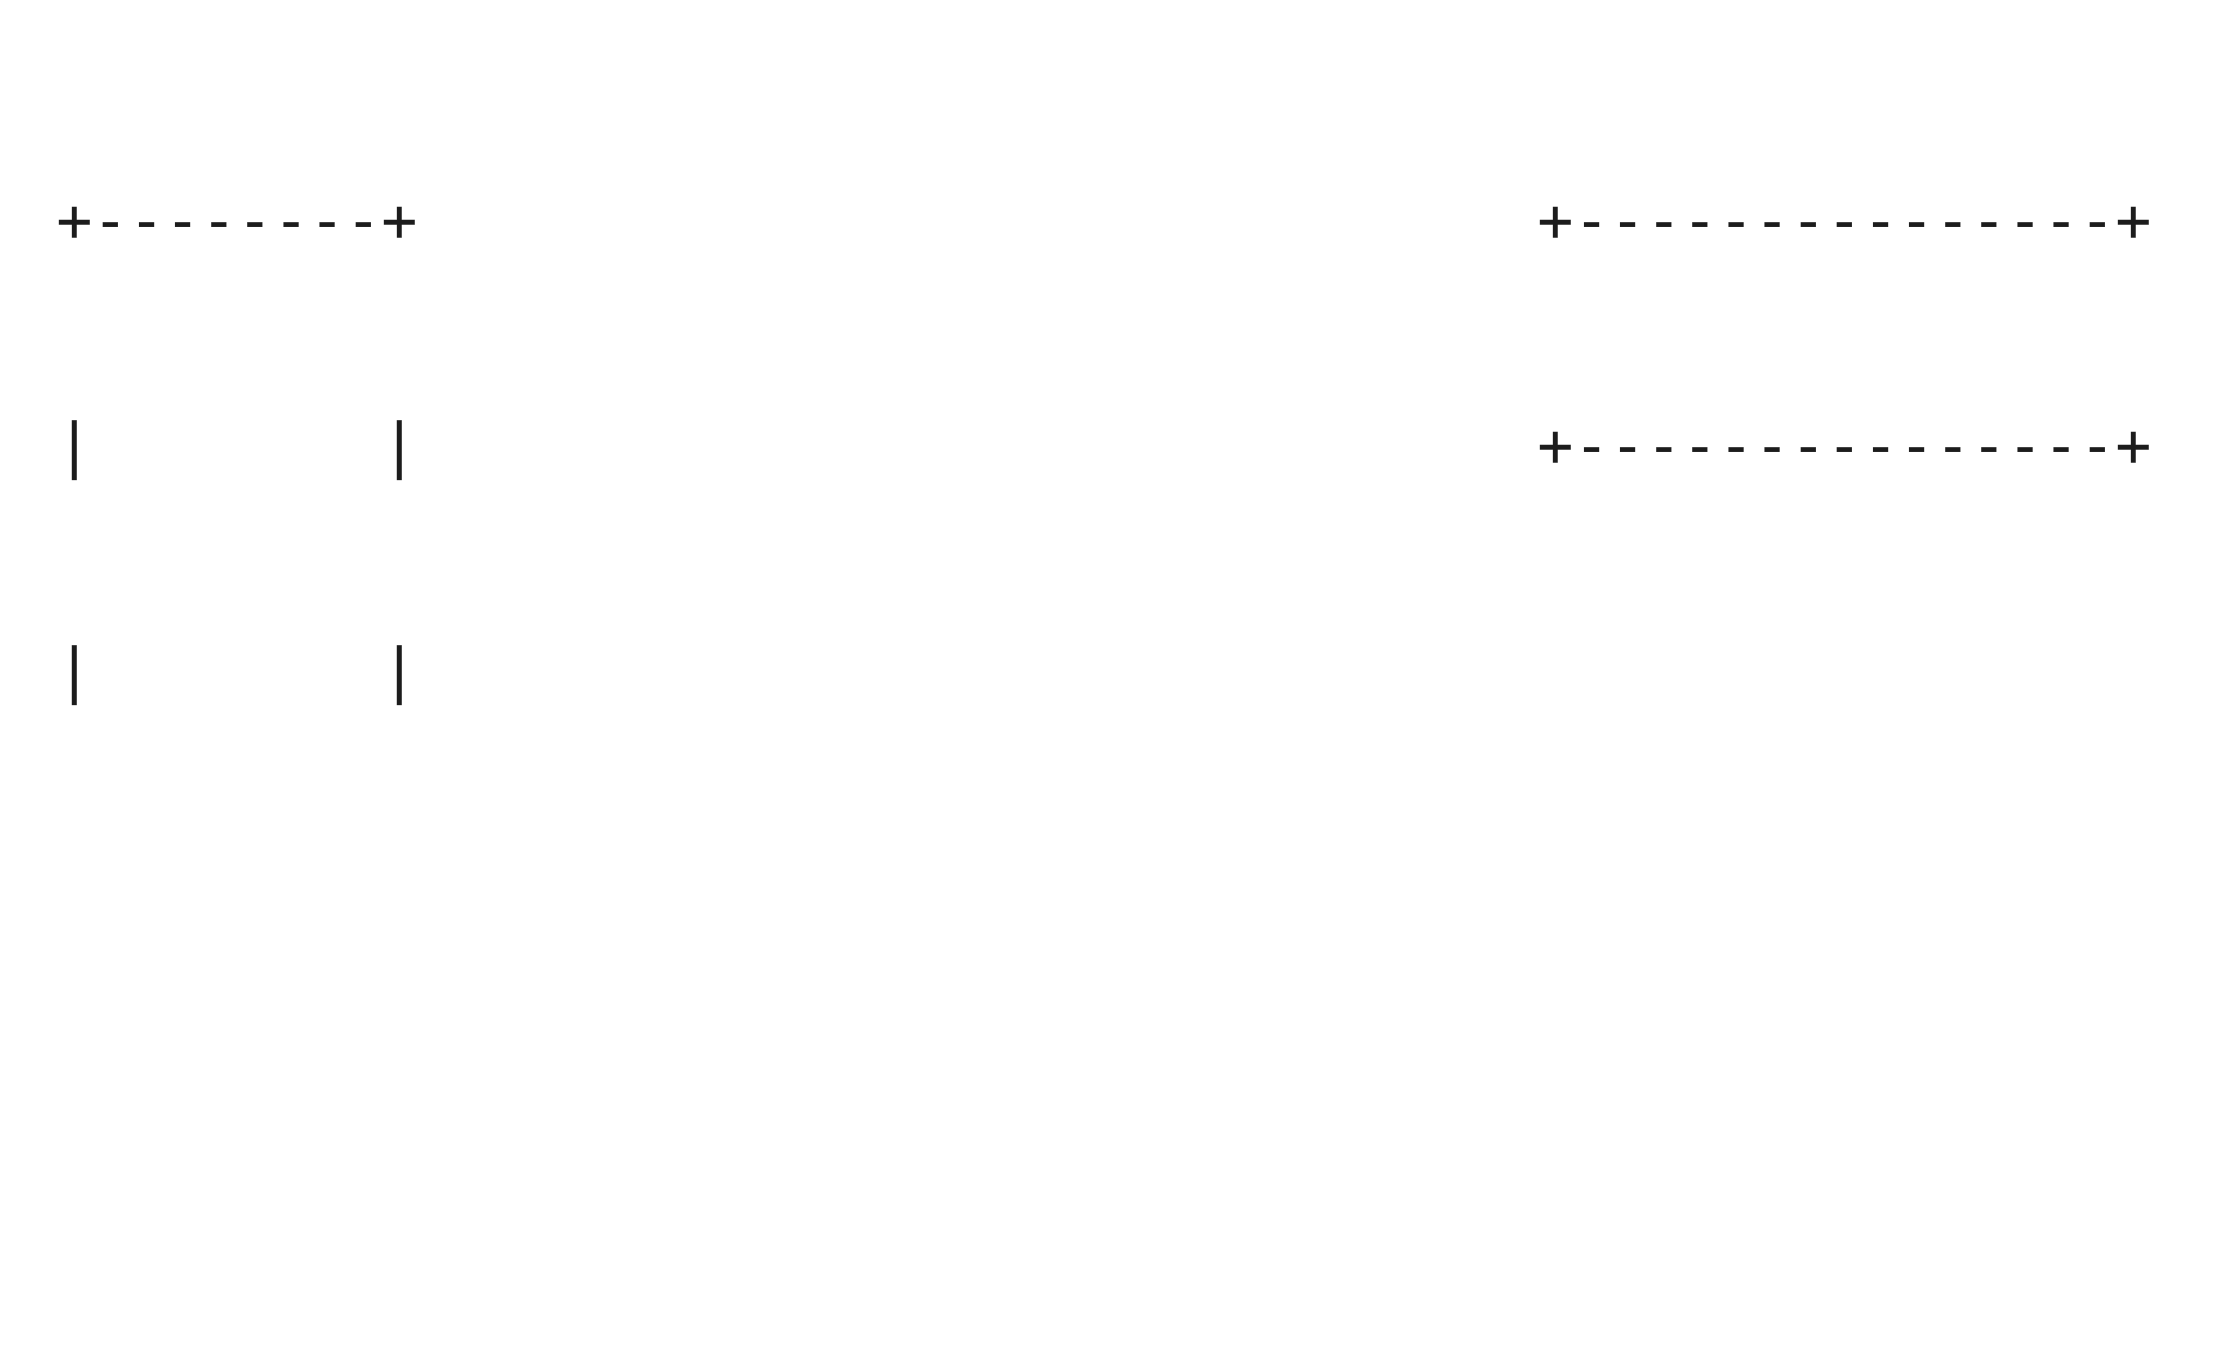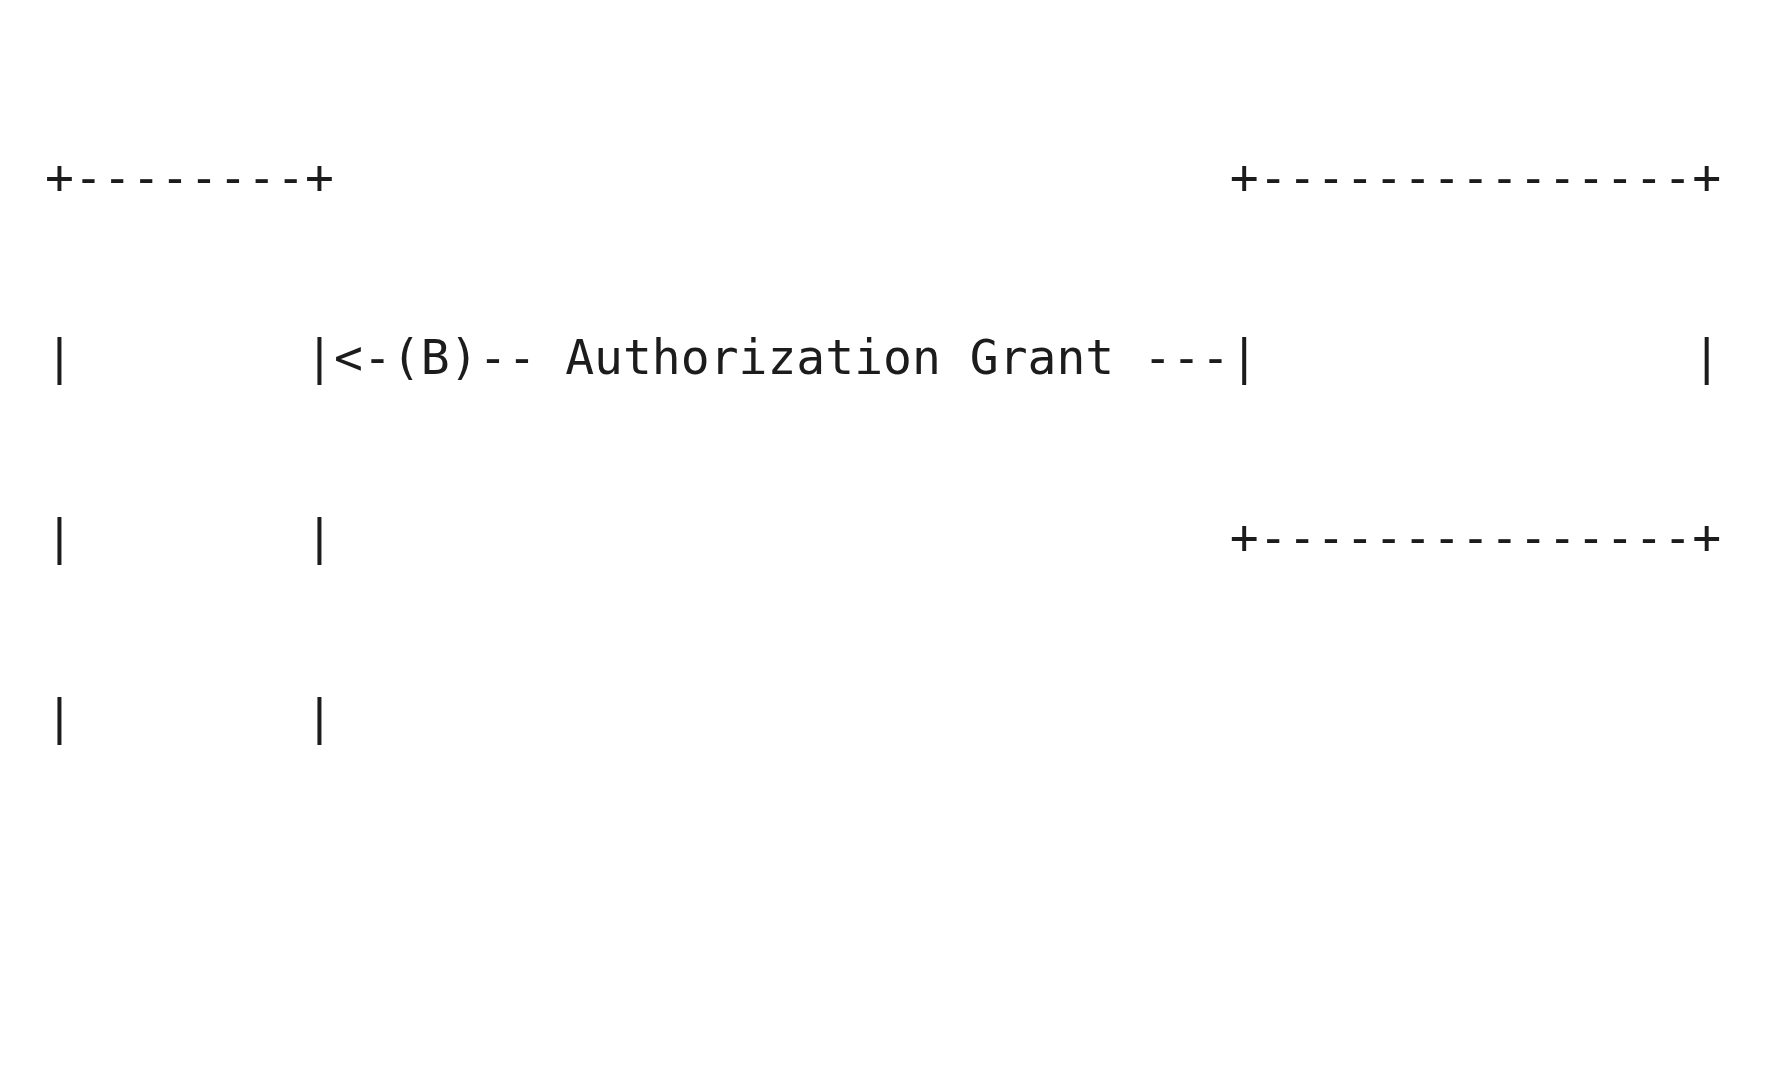--- a/index.html
+++ b/index.html
@@ -26,21 +26,20 @@
   .ascii-line {
     white-space: pre;
     height: 60px;
   }
 </style>
 </head>
 <body>
 
 <div class="ascii-diagram">
   <div class="ascii-line">+--------+                               +---------------+</div>
-  <div class="ascii-line">|        |&lt;-(B)-- Authorization Grant ---|               |</div>
   <div class="ascii-line">|        |                               +---------------+</div>
   <div class="ascii-line">|        |</div>
   
   
   
   
   
   
   
   

